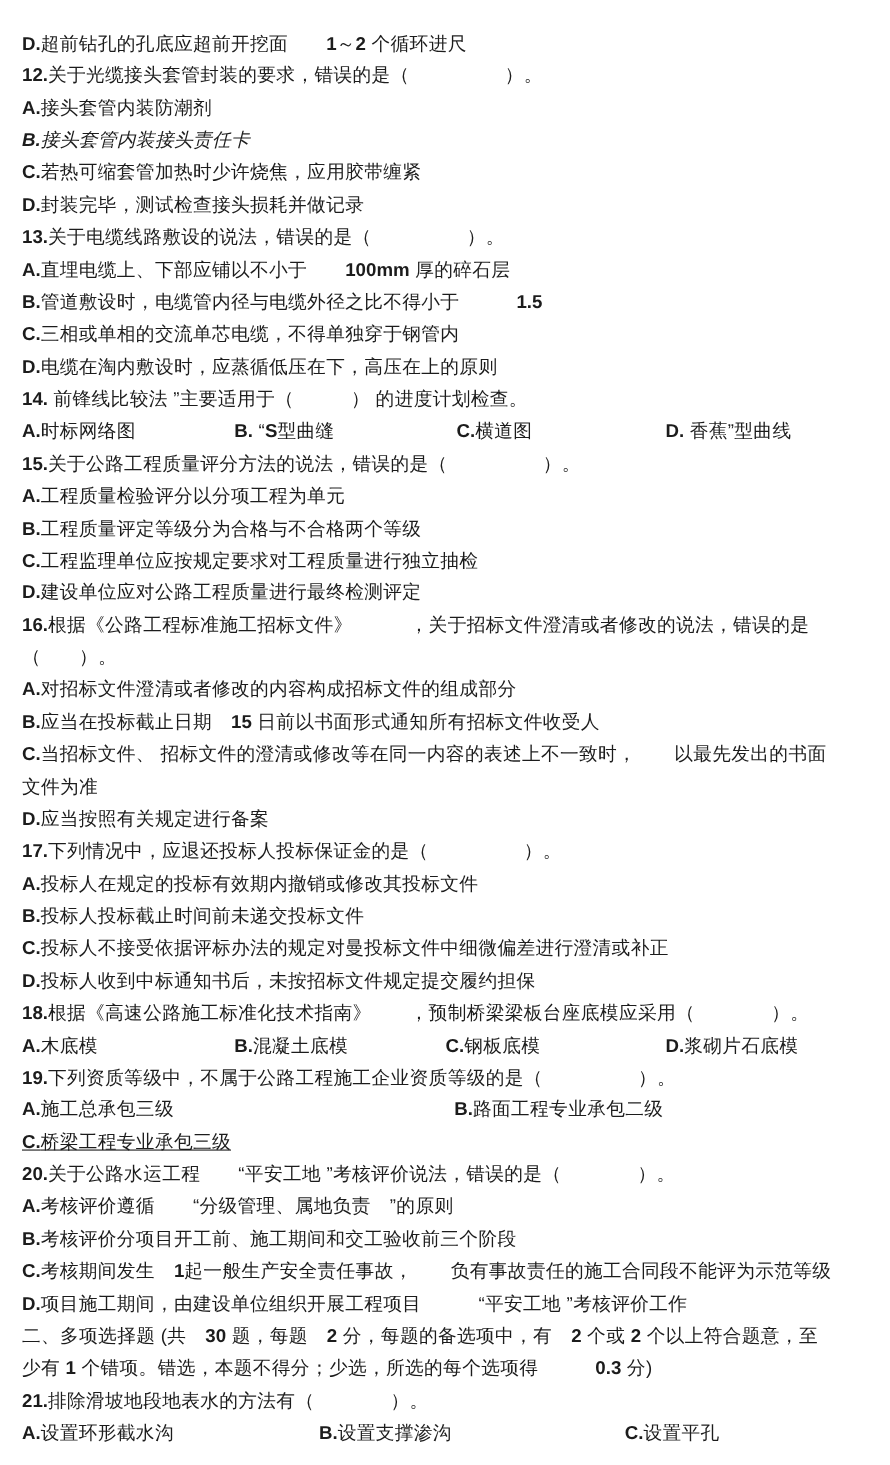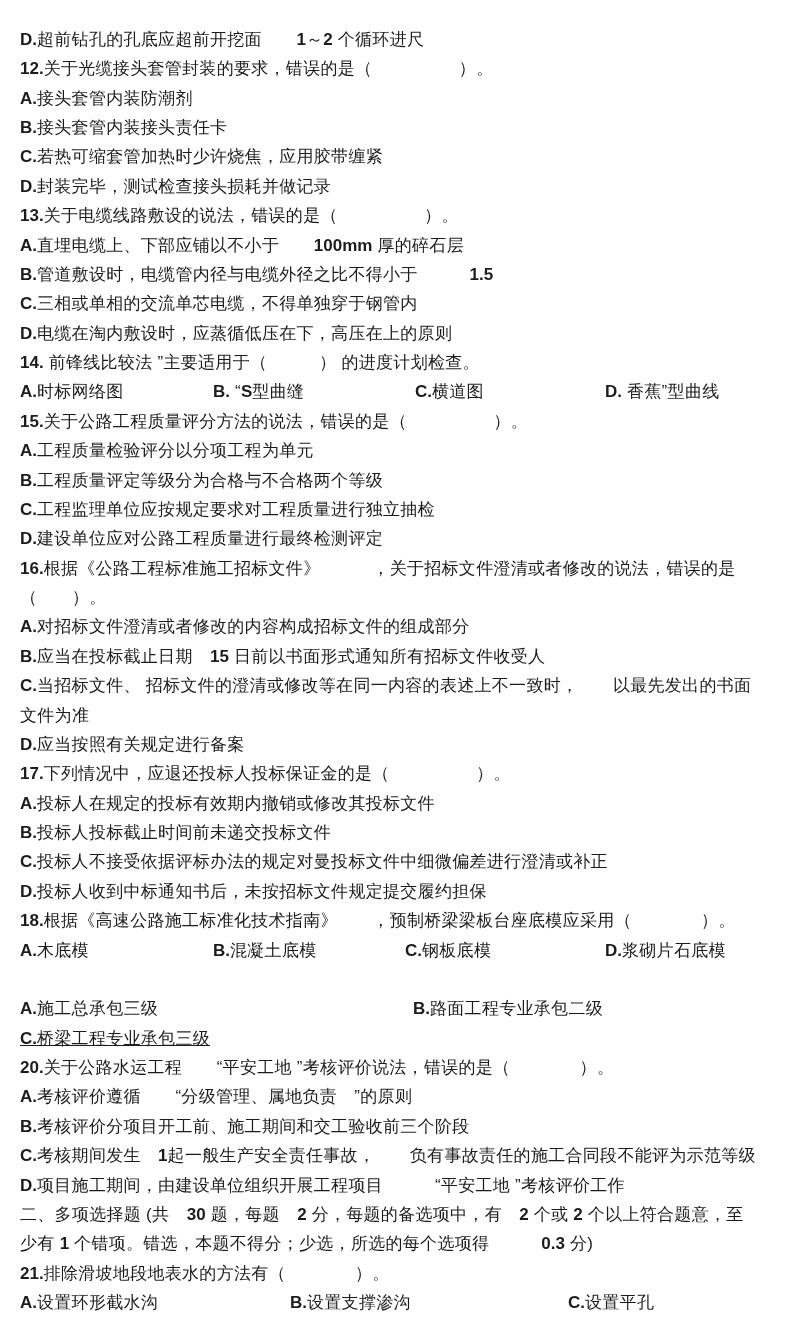--- a/index.html
+++ b/index.html
@@ -35,21 +35,21 @@
     letter-spacing: 0;
   }
 </style>
 </head>
 <body>
 
 <div class="page" style="background: rgb(255, 255, 255); color: rgb(28, 28, 28);">
     <div class="line" style="top: 28px;"><span class="seg" style="left: 20px;"><b>D.</b>超前钻孔的孔底应超前开挖面　　<b>1</b>～<b>2</b> 个循环进尺</span></div>
     <div class="line" style="top: 57px;"><span class="seg" style="left: 20px;"><b>12.</b>关于光缆接头套管封装的要求，错误的是（　　　　　）。</span></div>
     <div class="line" style="top: 87px;"><span class="seg" style="left: 20px;"><b>A.</b>接头套管内装防潮剂</span></div>
-    <div class="line" style="top: 116px;"><span class="seg" style="left: 20px;"><b>B.</b>接头套管内装接头责任卡</span></div>
+    <div class="line" style="top: 116px; font-style: italic;"><span class="seg" style="left: 20px;"><b>B.</b>接头套管内装接头责任卡</span></div>
     <div class="line" style="top: 145px;"><span class="seg" style="left: 20px;"><b>C.</b>若热可缩套管加热时少许烧焦，应用胶带缠紧</span></div>
     <div class="line" style="top: 175px;"><span class="seg" style="left: 20px;"><b>D.</b>封装完毕，测试检查接头损耗并做记录</span></div>
     <div class="line" style="top: 204px;"><span class="seg" style="left: 20px;"><b>13.</b>关于电缆线路敷设的说法，错误的是（　　　　　）。</span></div>
     <div class="line" style="top: 234px;"><span class="seg" style="left: 20px;"><b>A.</b>直埋电缆上、下部应铺以不小于　　<b>100mm</b> 厚的碎石层</span></div>
     <div class="line" style="top: 263px;"><span class="seg" style="left: 20px;"><b>B.</b>管道敷设时，电缆管内径与电缆外径之比不得小于　　　<b>1.5</b></span></div>
     <div class="line" style="top: 292px;"><span class="seg" style="left: 20px;"><b>C.</b>三相或单相的交流单芯电缆，不得单独穿于钢管内</span></div>
     <div class="line" style="top: 322px;"><span class="seg" style="left: 20px;"><b>D.</b>电缆在淘内敷设时，应蒸循低压在下，高压在上的原则</span></div>
     <div class="line" style="top: 351px;"><span class="seg" style="left: 20px;"><b>14.</b> 前锋线比较法 ”主要适用于（　　　） 的进度计划检查。</span></div>
     <div class="line" style="top: 380px;"><span class="seg" style="left: 20px;"><b>A.</b>时标网络图</span><span class="seg" style="left: 213px;"><b>B.</b> “<b>S</b>型曲缝</span><span class="seg" style="left: 415px;"><b>C.</b>横道图</span><span class="seg" style="left: 605px;"><b>D.</b> 香蕉”型曲线</span></div>
     <div class="line" style="top: 410px;"><span class="seg" style="left: 20px;"><b>15.</b>关于公路工程质量评分方法的说法，错误的是（　　　　　）。</span></div>
@@ -64,20 +64,21 @@
     <div class="line" style="top: 704px;"><span class="seg" style="left: 20px;">文件为准</span></div>
     <div class="line" style="top: 674px;"><span class="seg" style="left: 20px;"><b>C.</b>当招标文件、 招标文件的澄清或修改等在同一内容的表述上不一致时，　　以最先发出的书面</span></div>
     <div class="line" style="top: 733px;"><span class="seg" style="left: 20px;"><b>D.</b>应当按照有关规定进行备案</span></div>
     <div class="line" style="top: 762px;"><span class="seg" style="left: 20px;"><b>17.</b>下列情况中，应退还投标人投标保证金的是（　　　　　）。</span></div>
     <div class="line" style="top: 792px; padding-left: 36px;"><span class="seg" style="left: 20px;"><b>A.</b>投标人在规定的投标有效期内撤销或修改其投标文件</span></div>
     <div class="line" style="top: 821px;"><span class="seg" style="left: 20px;"><b>B.</b>投标人投标截止时间前未递交投标文件</span></div>
     <div class="line" style="top: 850px;"><span class="seg" style="left: 20px;"><b>C.</b>投标人不接受依据评标办法的规定对曼投标文件中细微偏差进行澄清或补正</span></div>
     <div class="line" style="top: 880px;"><span class="seg" style="left: 20px;"><b>D.</b>投标人收到中标通知书后，未按招标文件规定提交履约担保</span></div>
     <div class="line" style="top: 909px;"><span class="seg" style="left: 20px;"><b>18.</b>根据《高速公路施工标准化技术指南》　　，预制桥梁梁板台座底模应采用（　　　　）。</span></div>
     <div class="line" style="top: 939px;"><span class="seg" style="left: 20px;"><b>A.</b>木底模</span><span class="seg" style="left: 213px;"><b>B.</b>混凝土底模</span><span class="seg" style="left: 405px;"><b>C.</b>钢板底模</span><span class="seg" style="left: 605px;"><b>D.</b>浆砌片石底模</span></div>
+    <div class="line" style="top: 968px;"><span class="seg" style="left: 20px;"><b>19.</b>下列资质等级中，不属于公路工程施工企业资质等级的是（　　　　　）。</span></div>
     <div class="line" style="top: 997px;"><span class="seg" style="left: 20px;"><b>A.</b>施工总承包三级</span><span class="seg" style="left: 413px;"><b>B.</b>路面工程专业承包二级</span></div>
     <div class="line" style="top: 1027px;"><span class="seg" style="left: 20px; text-decoration: underline;"><b>C.</b>桥梁工程专业承包三级</span></div>
     <div class="line" style="top: 1056px;"><span class="seg" style="left: 20px;"><b>20.</b>关于公路水运工程　　“平安工地 ”考核评价说法，错误的是（　　　　）。</span></div>
     <div class="line" style="top: 1085px;"><span class="seg" style="left: 20px;"><b>A.</b>考核评价遵循　　“分级管理、属地负责　”的原则</span></div>
     <div class="line" style="top: 1115px;"><span class="seg" style="left: 20px;"><b>B.</b>考核评价分项目开工前、施工期间和交工验收前三个阶段</span></div>
     <div class="line" style="top: 1144px;"><span class="seg" style="left: 20px;"><b>C.</b>考核期间发生　<b>1</b>起一般生产安全责任事故，　　负有事故责任的施工合同段不能评为示范等级</span></div>
     <div class="line" style="top: 1174px;"><span class="seg" style="left: 20px;"><b>D.</b>项目施工期间，由建设单位组织开展工程项目　　　“平安工地 ”考核评价工作</span></div>
     <div class="line" style="top: 1203px;"><span class="seg" style="left: 20px;">二、多项选择题 (共　<b>30</b> 题，每题　<b>2</b> 分，每题的备选项中，有　<b>2</b> 个或 <b>2</b> 个以上符合题意，至</span></div>
     <div class="line" style="top: 1232px;"><span class="seg" style="left: 20px;">少有 <b>1</b> 个错项。错选，本题不得分；少选，所选的每个选项得　　　<b>0.3</b> 分)</span></div>
     <div class="line" style="top: 1262px;"><span class="seg" style="left: 20px;"><b>21.</b>排除滑坡地段地表水的方法有（　　　　）。</span></div>

